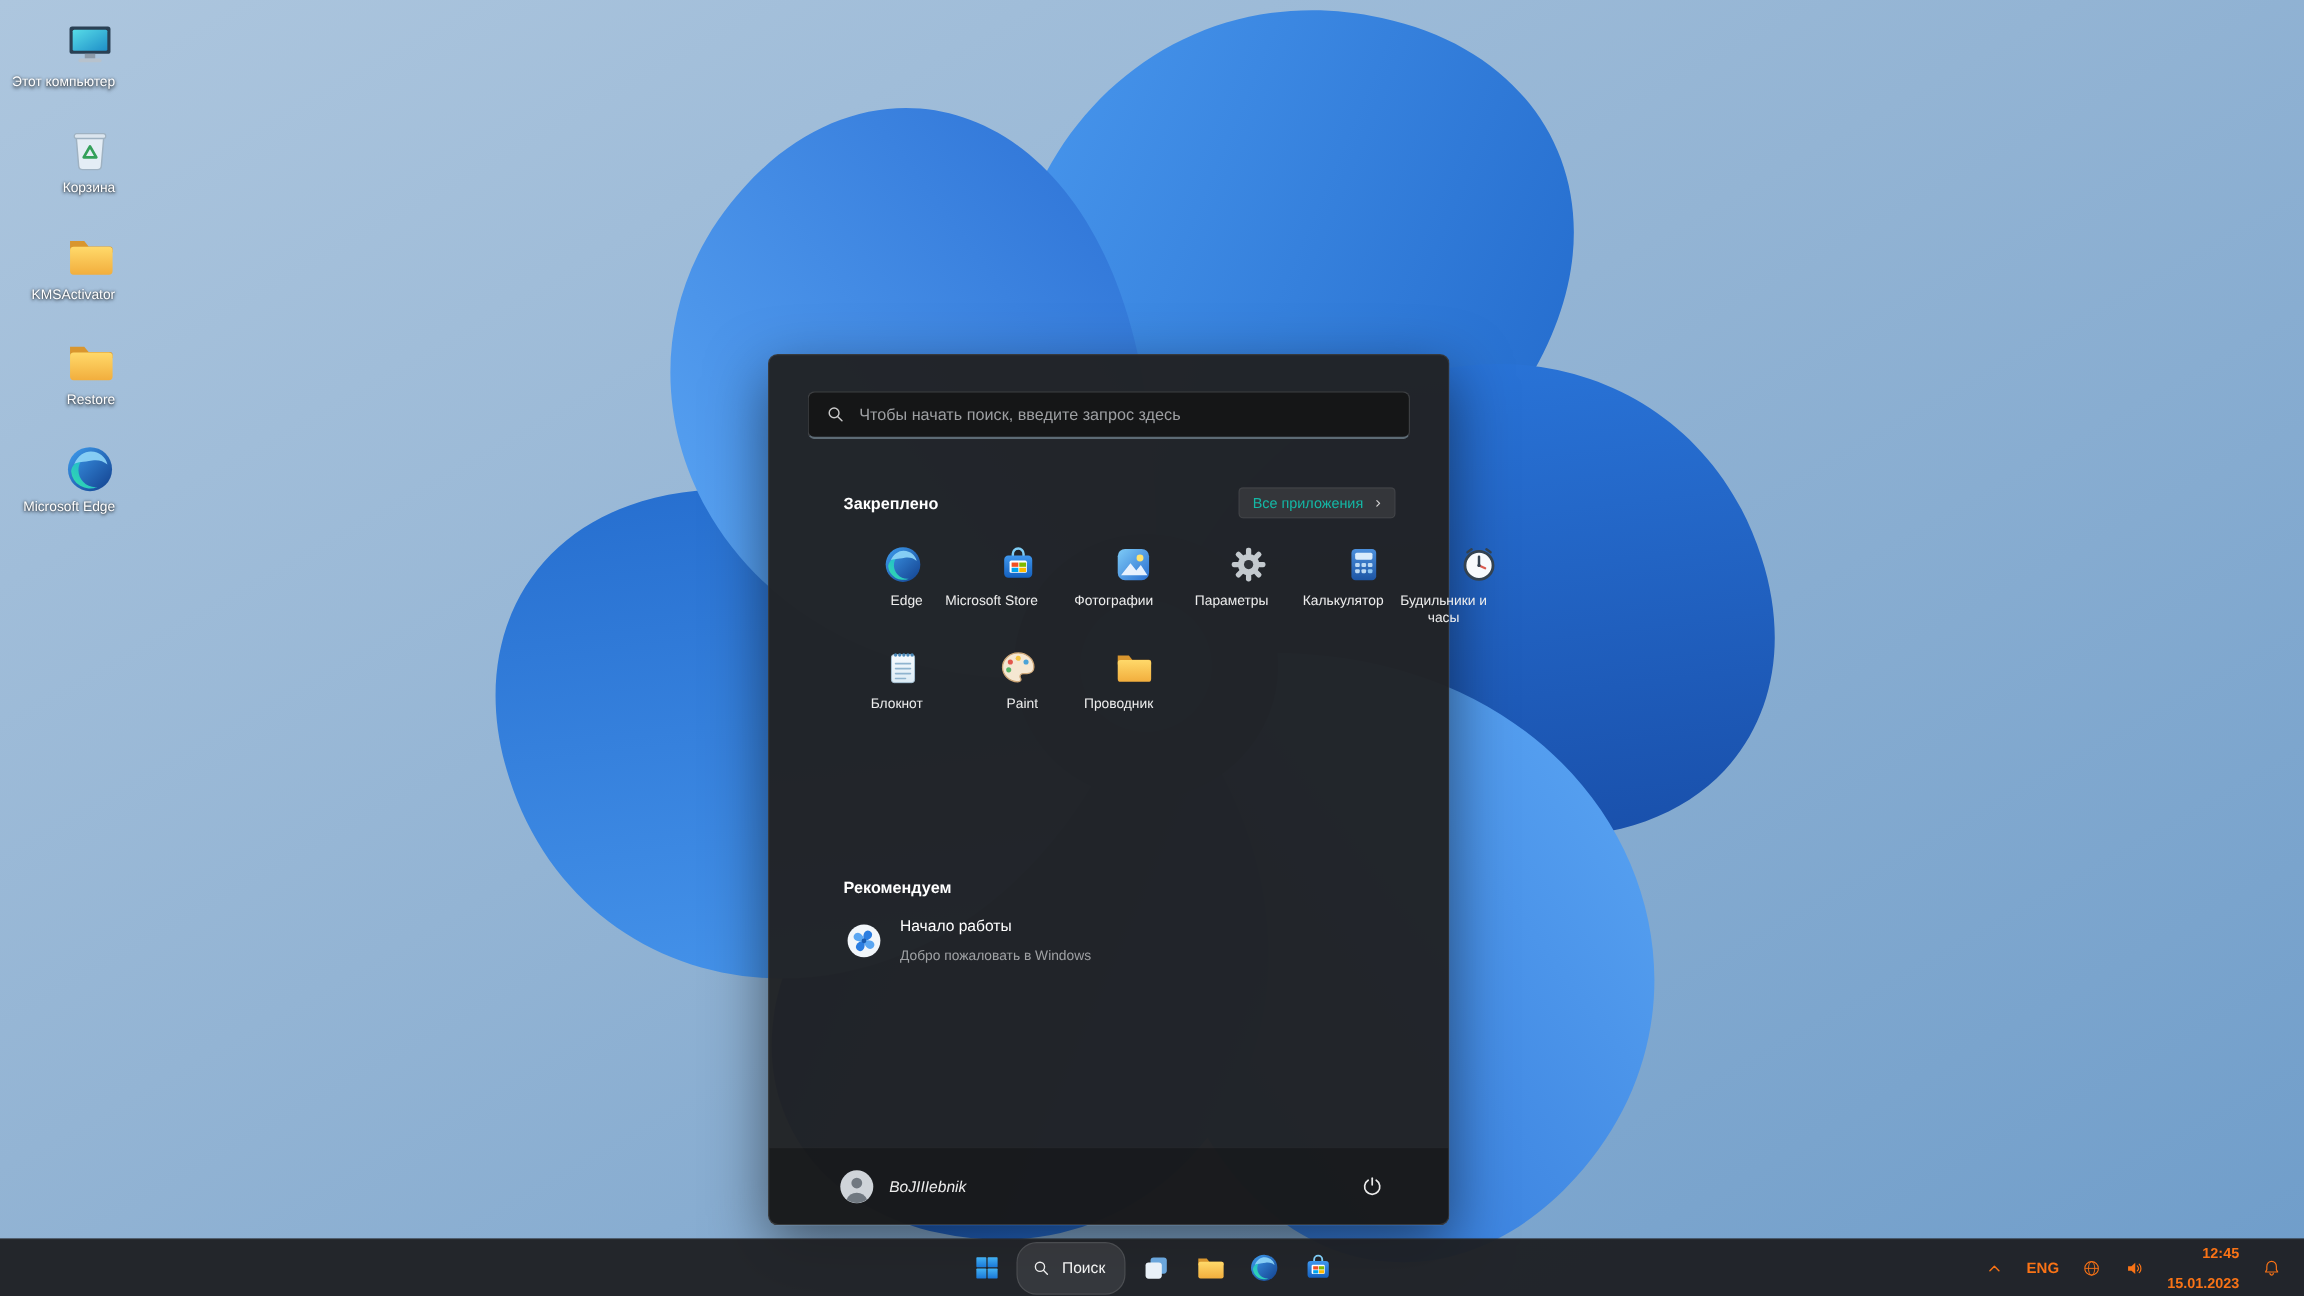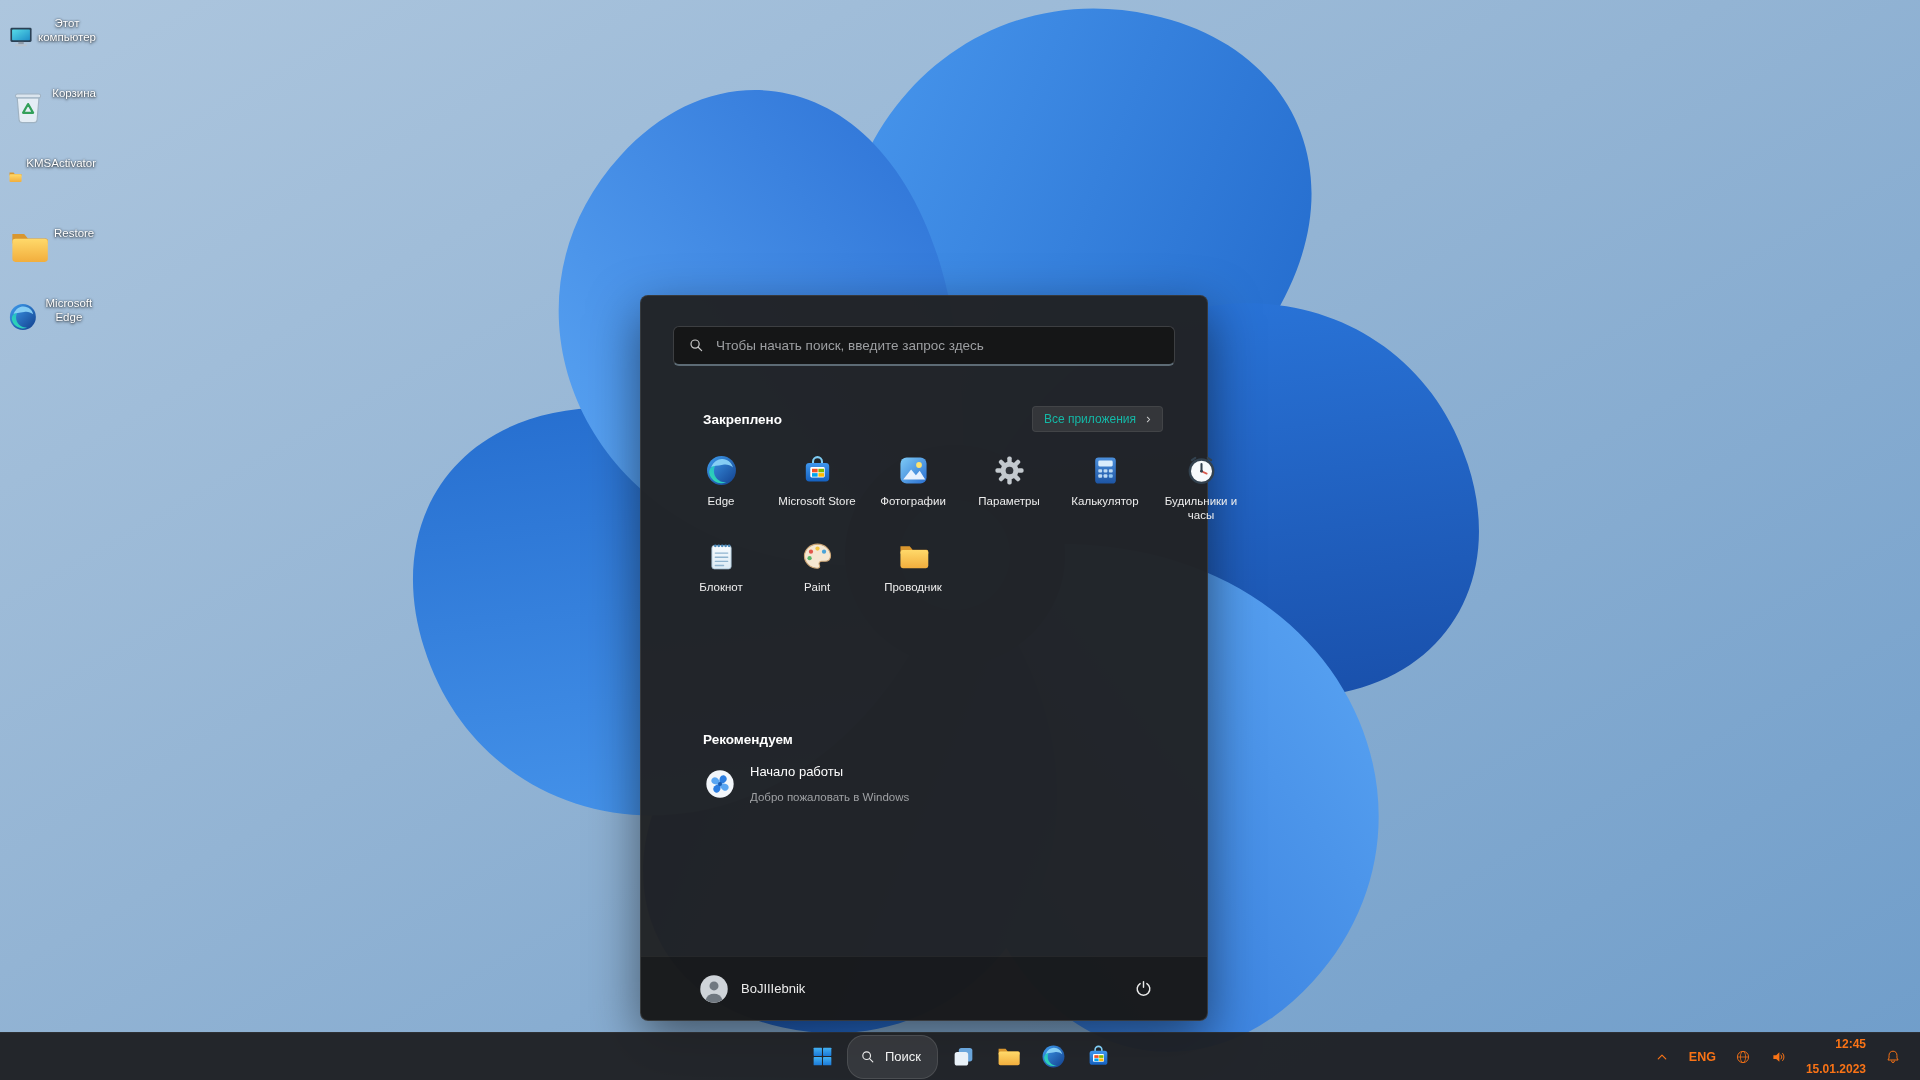--- a/index.html
+++ b/index.html
@@ -14,21 +14,21 @@
 
   
   .wallpaper { position:absolute; inset:0; width:100%; height:100%; }
 
   
   .desktop-icons {
     position:absolute; top:12px; left:8px; z-index:2;
     display:flex; flex-direction:column; gap:20px;
   }
   .desktop-icon {
-    width:88px; display:flex; flex-direction:row; align-items:flex-start; gap:4px;
+    width:88px; display:flex; flex-direction:column; align-items:flex-end; gap:4px;
     cursor:default; border-radius:4px; padding:4px 0;
   }
   .desktop-icon .ic { width:42px; height:42px; }
   .desktop-icon .lbl {
     font-size:11.5px; color:#fff; text-align:center; line-height:1.25;
     text-shadow:0 1px 3px rgba(0,0,0,0.8), 0 0 2px rgba(0,0,0,0.5);
   }
 
   
   .start-menu {
@@ -67,21 +67,21 @@
     font-size:12px; color:#14b8a6; cursor:pointer;
   }
   .all-apps-btn .ic { width:11px; height:11px; color:#cfcfcf; }
 
   .pinned-grid {
     display:grid; grid-template-columns:repeat(6, 96px);
     padding:12px 32px 0; row-gap:2px;
   }
   .app-tile {
     height:84px; border-radius:6px; cursor:pointer;
-    display:flex; flex-direction:column; align-items:center; gap:7px; padding-top:10px;
+    display:flex; flex-direction:column; align-items:flex-end; gap:7px; padding-top:10px;
   }
   .app-tile .ic { width:33px; height:33px; flex:none; }
   .app-tile .lbl {
     font-size:11.5px; color:#ededed; text-align:center; line-height:1.22; max-width:92px;
   }
 
   .recommended-header { margin:118px 44px 0 62px; }
   .recommended-list { padding:7px 32px 0; }
   .recommended-item {
     width:320px; display:flex; align-items:center; gap:14px;
@@ -92,20 +92,21 @@
   .rec-title { font-size:13px; color:#ffffff; }
   .rec-subtitle { font-size:11.5px; color:#9fa1a4; }
 
   .start-footer {
     margin-top:auto; height:64px;
     background:rgba(10,10,10,0.35);
     border-top:1px solid rgba(255,255,255,0.06);
     border-radius:0 0 8px 8px;
     display:flex; align-items:center; justify-content:space-between;
     padding:0 44px 0 46px;
+    font-style:italic;
   }
   .user-chip {
     display:flex; align-items:center; gap:12px;
     padding:6px 12px; border-radius:6px; cursor:pointer;
   }
   .user-chip .ic { width:30px; height:30px; }
   .user-name { font-size:13px; color:#ececec; }
   .power-btn {
     width:40px; height:40px; border-radius:6px; cursor:pointer;
     display:flex; align-items:center; justify-content:center; color:#eaeaea;

